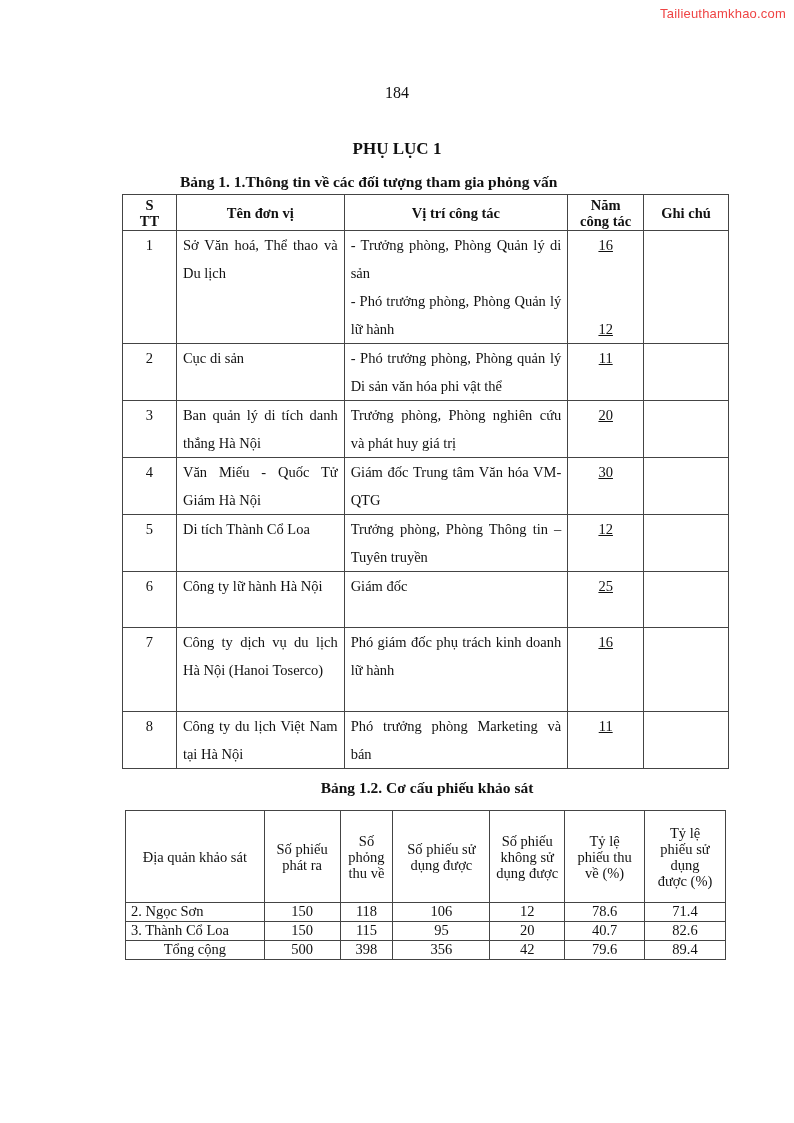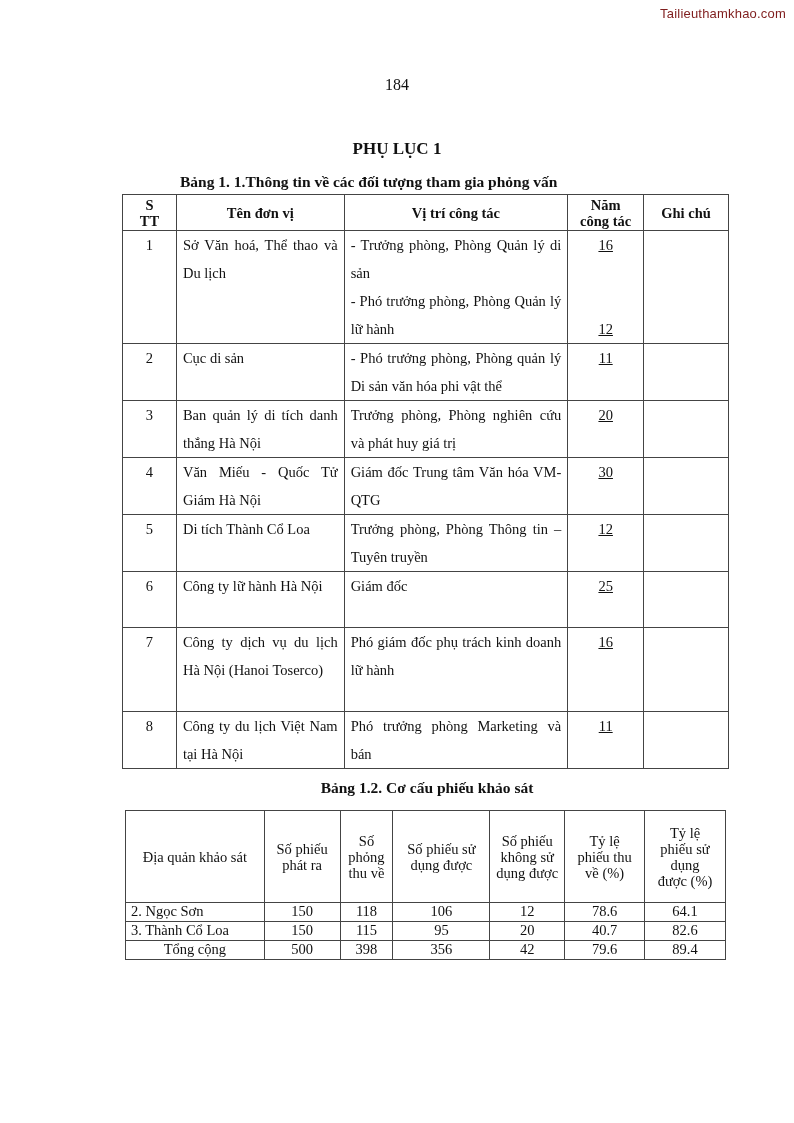--- a/index.html
+++ b/index.html
@@ -1,20 +1,20 @@
 <!DOCTYPE html>
 <html><head>
 <meta charset="utf-8">
 <style>
   html, body { margin: 0; padding: 0; background: #ffffff; }
   body { width: 794px; height: 1123px; position: relative; overflow: hidden;
          font-family: "Liberation Serif", serif; color: #111; }
   .watermark { position: absolute; top: 6px; right: 8px; font-family: "Liberation Sans", sans-serif;
-               font-size: 13px; color: #7f1d1d; letter-spacing: 0.2px; }
-  .page-num { position: absolute; top: 76px; left: 0; width: 794px; text-align: center; font-size: 16px; }
+               font-size: 13px; color: #ef4444; letter-spacing: 0.2px; }
+  .page-num { position: absolute; top: 84px; left: 0; width: 794px; text-align: center; font-size: 16px; }
   .appendix-title { position: absolute; top: 139px; left: 0; width: 794px; text-align: center;
                     font-size: 17px; font-weight: bold; }
   .t1-caption { position: absolute; top: 173px; left: 180px; font-size: 15.5px; font-weight: bold; }
   table { border-collapse: collapse; position: absolute; }
   td, th { border: 1px solid #444; padding: 0; }
   #t1 { left: 122px; top: 194px; width: 607px; font-size: 14.5px; }
   #t1 th { font-weight: bold; font-size: 14.5px; text-align: center; height: 35px; line-height: 16px; }
   #t1 td { vertical-align: top; line-height: 28px; padding-top: 0px; }
   #t1 td.stt { text-align: center; }
   #t1 td.name, #t1 td.pos { padding: 0 6px; text-align: justify; text-align-last: left; margin-top: 17px; }
@@ -144,21 +144,21 @@
     <th style="padding:0 8px">Tỷ lệ phiếu thu về (%)</th>
     <th style="padding:0 10px">Tỷ lệ phiếu sử dụng được (%)</th>
   </tr>
   <tr>
     <td class="loc">2. Ngọc Sơn</td>
     <td>150</td>
     <td>118</td>
     <td>106</td>
     <td>12</td>
     <td>78.6</td>
-    <td>64.1</td>
+    <td>71.4</td>
   </tr>
   <tr>
     <td class="loc">3. Thành Cổ Loa</td>
     <td>150</td>
     <td>115</td>
     <td>95</td>
     <td>20</td>
     <td>40.7</td>
     <td>82.6</td>
   </tr>

